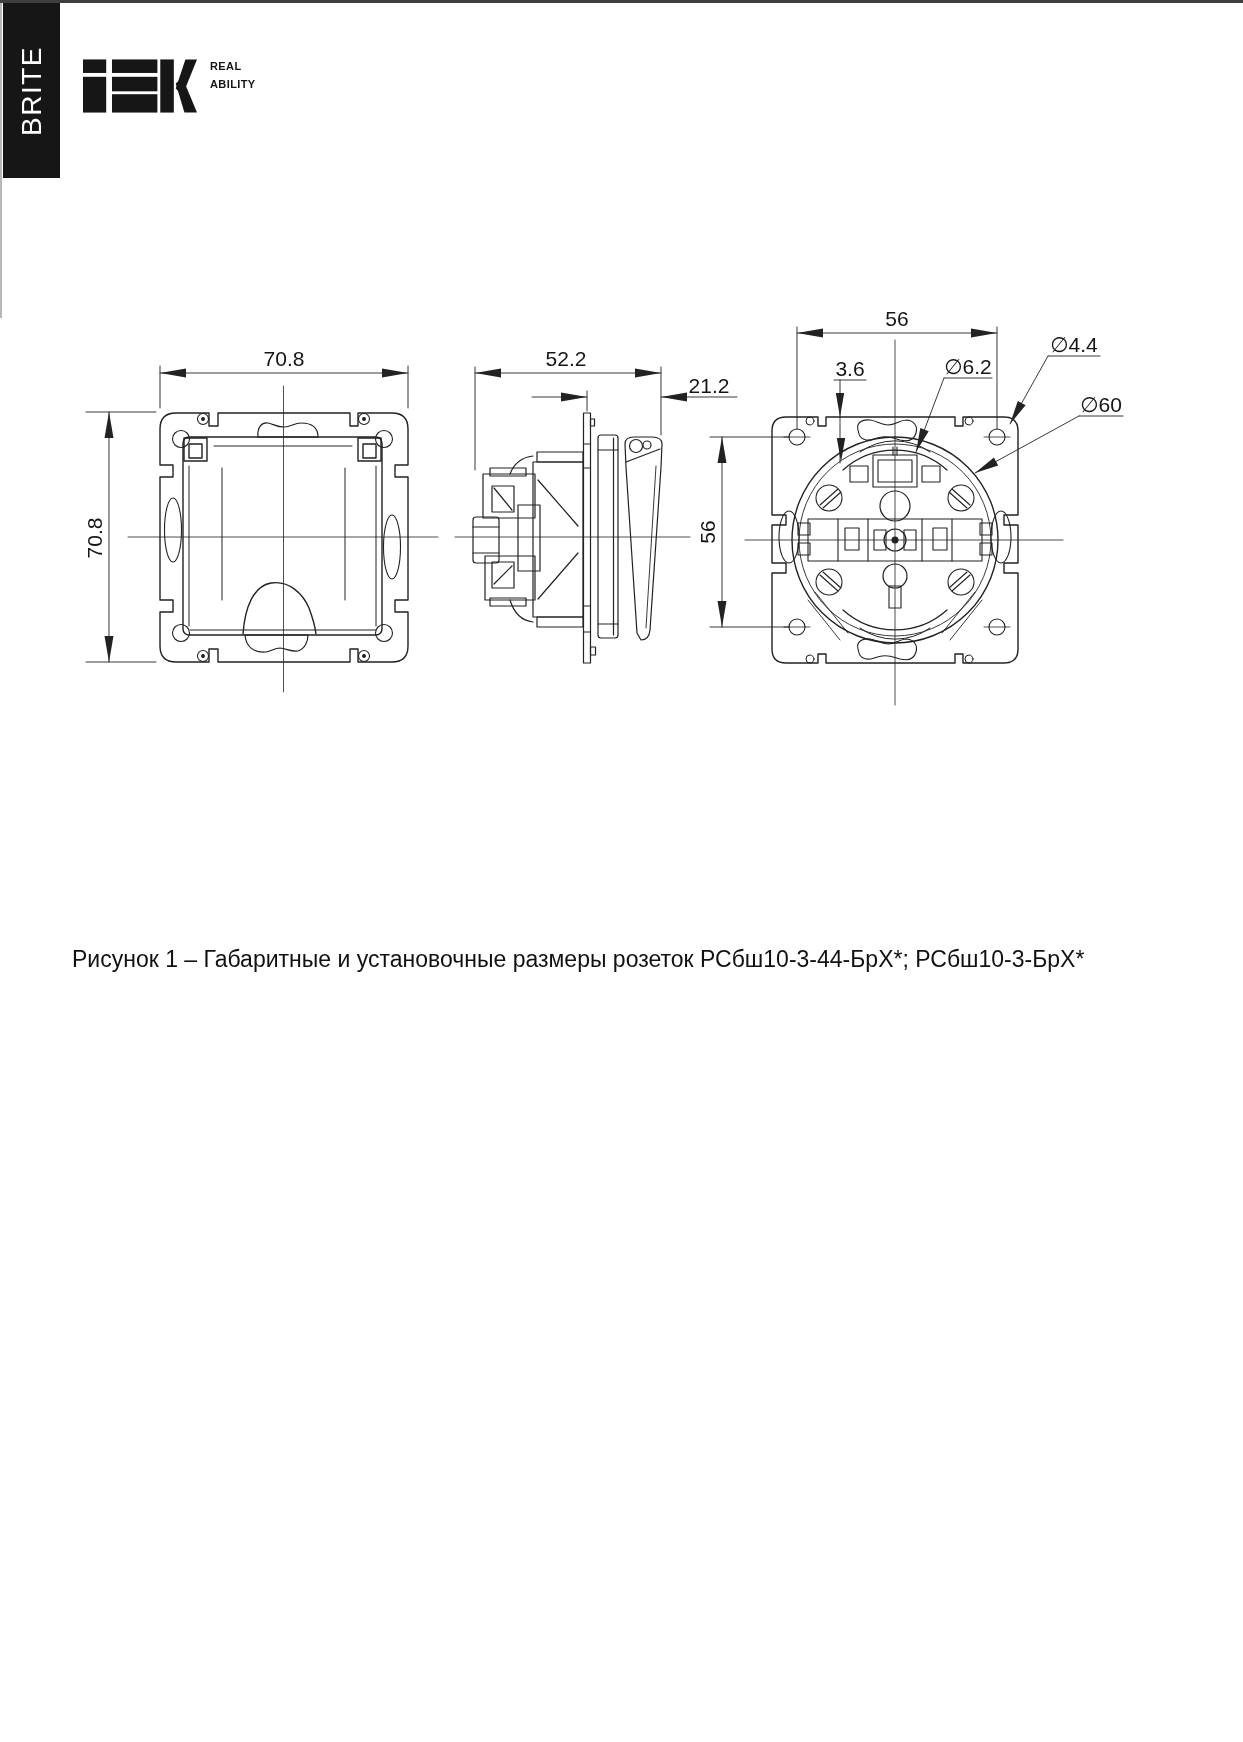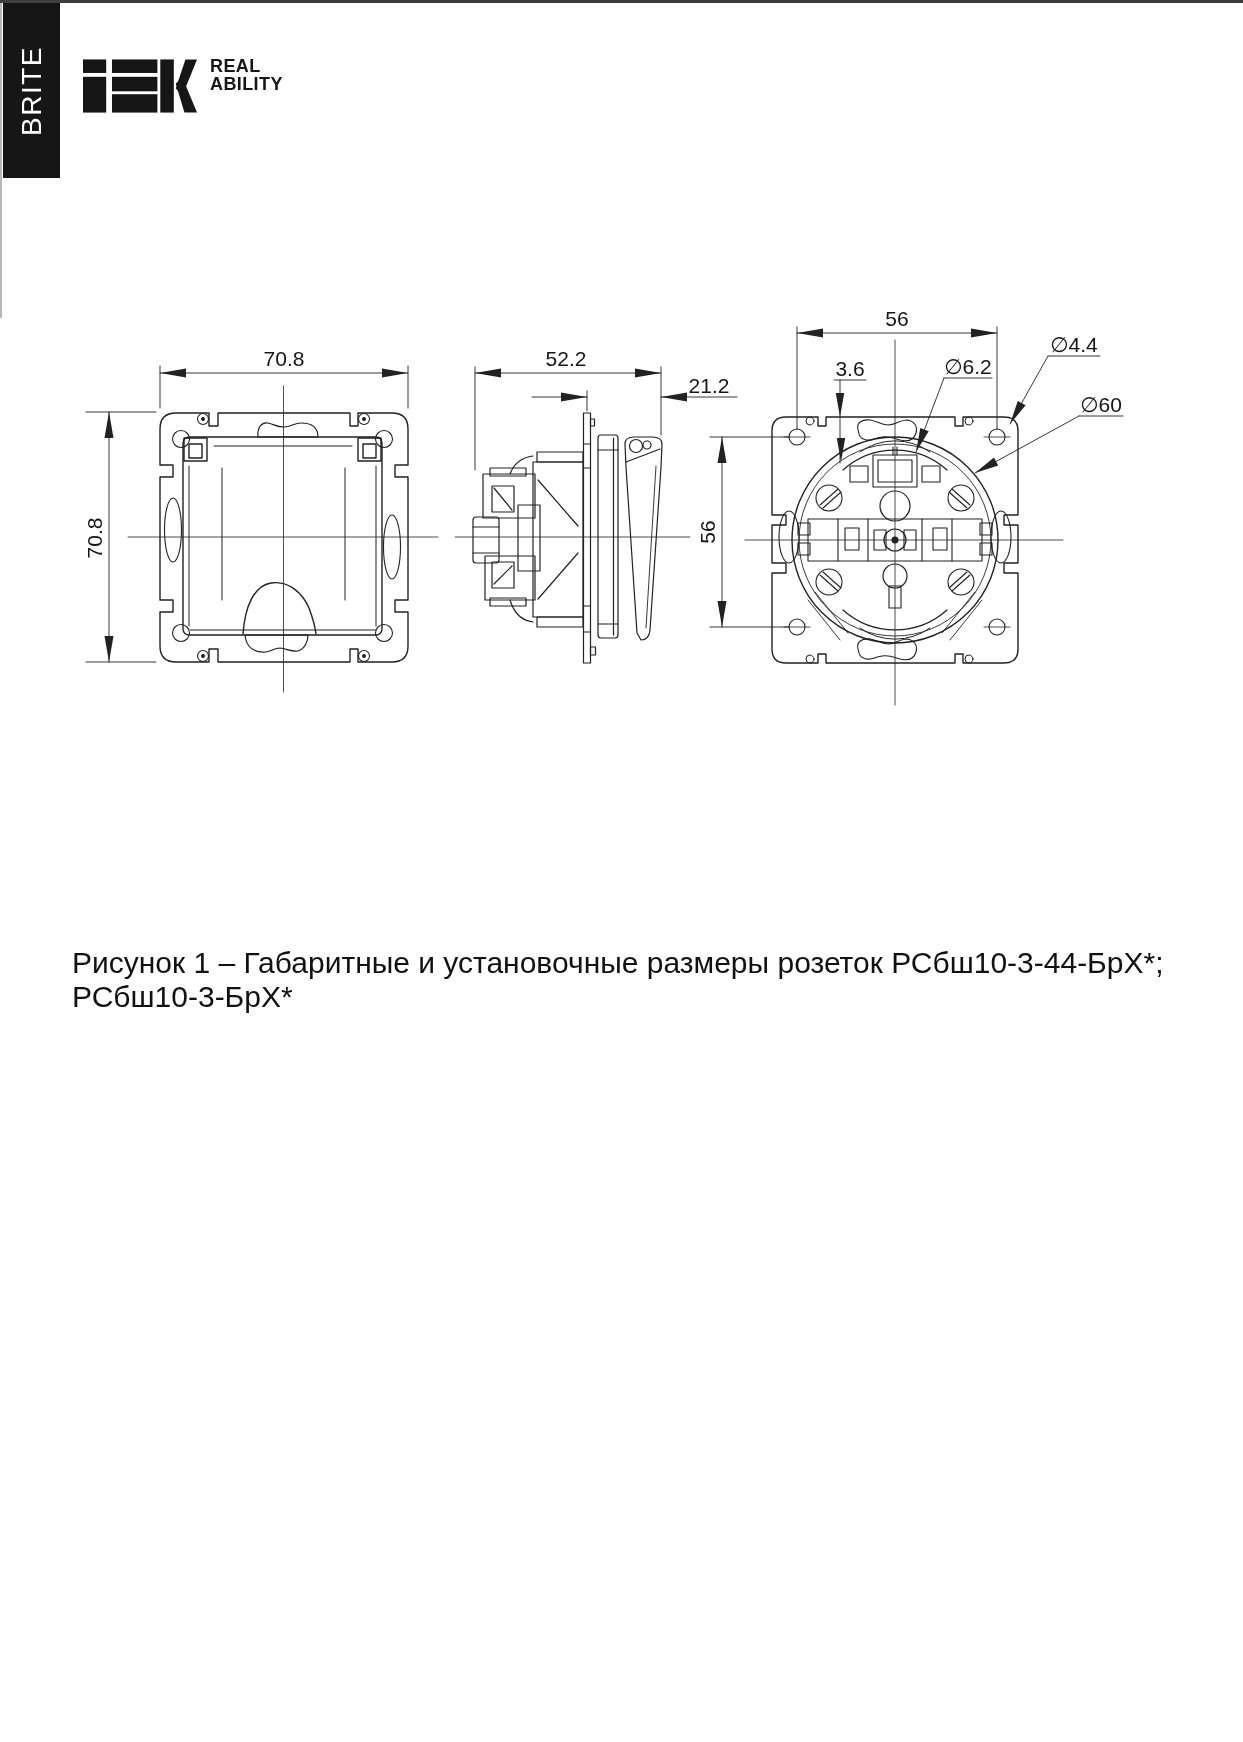--- a/index.html
+++ b/index.html
@@ -17,26 +17,26 @@
     position:absolute;left:3px;top:3px;width:57px;height:175px;
     background:#161616;display:flex;align-items:center;justify-content:center;
   }
   .brand-strip span{
     transform:rotate(-90deg);white-space:nowrap;
     color:#fff;font-size:28px;font-weight:500;letter-spacing:1.5px;
   }
   .logo-svg{position:absolute;left:83px;top:58px;}
   .tagline{
     position:absolute;left:210px;top:57px;
-    font-size:18px;font-weight:bold;line-height:18px;letter-spacing:0.4px;color:#161616;
+    font-size:11px;font-weight:bold;line-height:18px;letter-spacing:0.4px;color:#161616;
   }
   .drawing-svg{position:absolute;left:0;top:0;}
   .caption{
     position:absolute;left:72px;top:946px;width:1100px;
-    font-size:30px;color:#111;
+    font-size:23px;color:#111;
   }
   svg text{
     font-family:"Liberation Sans","DejaVu Sans",sans-serif;
     font-size:21px;fill:#151515;
   }
 </style>
 </head>
 <body>
 
 <div class="page">

